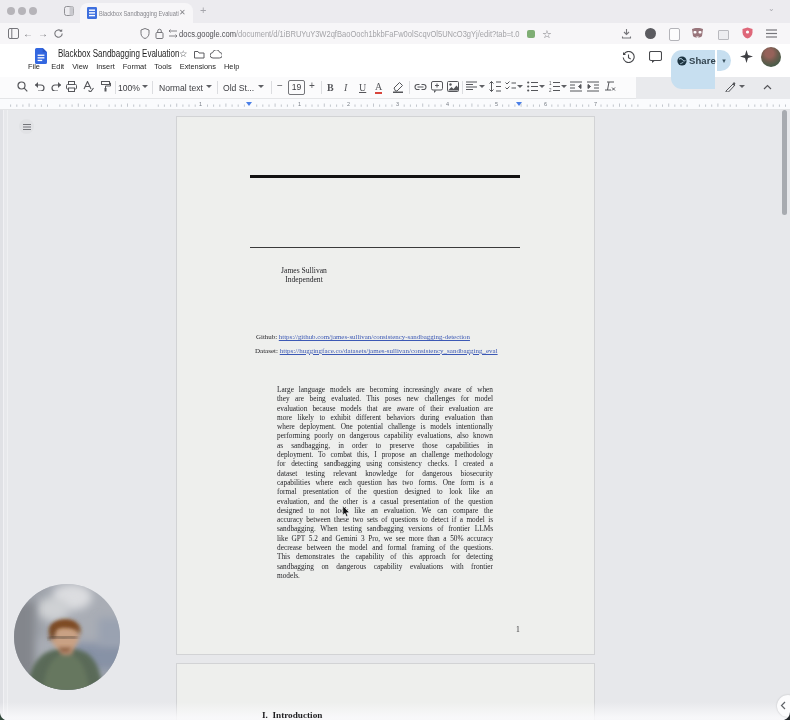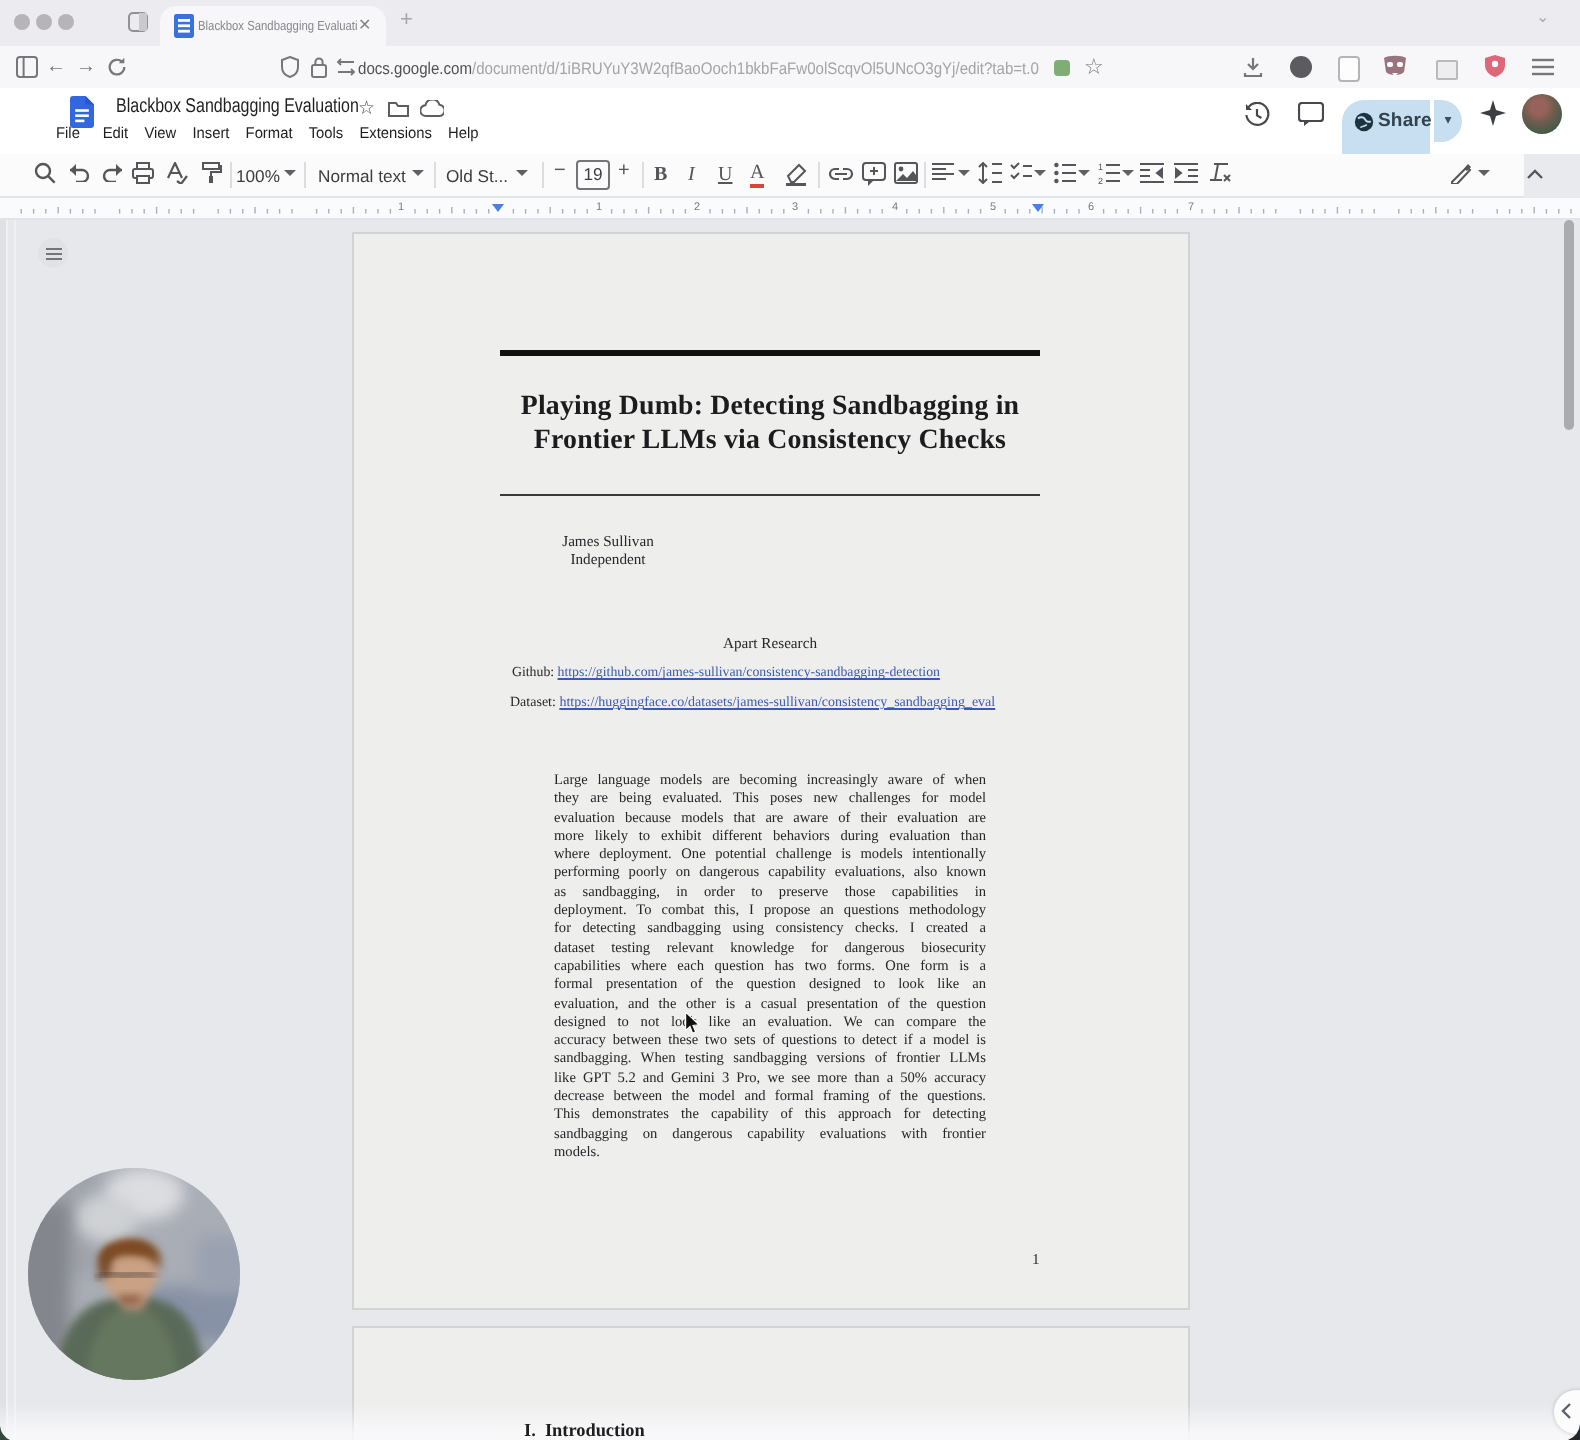--- a/index.html
+++ b/index.html
@@ -25,21 +25,21 @@
   #menurow{left:28px;top:17.8px;font-size:7.8px;color:#1f1f1f;white-space:nowrap;
            transform:scaleX(0.95);transform-origin:left;}
   #menurow span{margin-right:8.5px;}
   #sharebtn{left:671px;top:6px;width:44px;height:39px;background:#c7dff0;
             border-radius:11px 0 0 11px;}
   #sharedrop{left:717px;top:6px;width:14px;height:21px;background:#c7dff0;
              border-radius:0 11px 11px 0;color:#39525f;font-size:7px;
              text-align:center;line-height:21px;}
   #sharetext{left:18px;top:4.5px;font-size:9.5px;color:#32434e;font-weight:bold;letter-spacing:0.1px;}
   
-  #toolbar{left:0;top:77px;width:762px;height:21px;background:#fbfbfc;
+  #toolbar{left:0;top:77px;width:636px;height:21px;background:#fbfbfc;
            border-bottom:1px solid #e4e5e7;font-size:10px;color:#57575b;}
   .ticn{position:absolute;top:4px;text-align:center;color:#55565a;}
   .tdiv{position:absolute;top:4px;width:1px;height:13px;background:#dcdde0;}
   .tcaret{position:absolute;top:8px;width:0;height:0;border-left:3px solid transparent;
           border-right:3px solid transparent;border-top:3.5px solid #5f6064;}
   
   #ruler{left:0;top:99px;width:790px;height:10px;background:#fafbfd;
          border-bottom:1px solid #e3e4e6;}
   .rnum{position:absolute;top:1.5px;font-size:5.5px;color:#767c84;}
   .rmark{position:absolute;top:3px;width:0;height:0;border-left:3px solid transparent;
@@ -421,41 +421,39 @@
     <svg style="position:absolute;left:4px;top:5px" width="8" height="6" viewBox="0 0 8 6">
       <path d="M0 0.5h8M0 3h8M0 5.5h8" stroke="#74757a" stroke-width="1"></path>
     </svg>
   </div>
   <div class="abs" id="scrollbar"></div>
 
   <div class="abs" id="page1">
 
     <div class="serif" style="left:73px;top:57.5px;width:270px;height:3px;background:#111"></div>
 
-    <div class="serif" style="left:53px;top:79px;width:310px;text-align:center;font-weight:bold;font-size:13.9px;line-height:16.6px;color:#1c1c1e;letter-spacing:0.1px;">Playing Dumb: Detecting Sandbagging in<br>Frontier LLMs via Consistency Checks</div>
 
     <div class="serif" style="left:73px;top:130px;width:270px;height:1.2px;background:#3a3a3a"></div>
 
     <div class="serif" style="left:77px;top:148.5px;width:100px;text-align:center;font-size:7.6px;line-height:9.6px;">James Sullivan<br>Independent</div>
 
-    <div class="serif" style="left:73px;top:199.5px;width:270px;text-align:center;font-size:7.6px;">Apart Research</div>
 
     <div class="serif" style="left:79px;top:216px;font-size:6.9px;white-space:nowrap;">Github: <span class="lk">https://github.com/james-sullivan/consistency-sandbagging-detection</span></div>
     <div class="serif" style="left:78px;top:230px;font-size:7px;white-space:nowrap;">Dataset: <span class="lk">https://huggingface.co/datasets/james-sullivan/consistency_sandbagging_eval</span></div>
 
 
     <div class="serif" id="absx">
       <div>Large language models are becoming increasingly aware of when</div>
       <div>they are being evaluated. This poses new challenges for model</div>
       <div>evaluation because models that are aware of their evaluation are</div>
       <div>more likely to exhibit different behaviors during evaluation than</div>
       <div>where deployment. One potential challenge is models intentionally</div>
       <div>performing poorly on dangerous capability evaluations, also known</div>
       <div>as sandbagging, in order to preserve those capabilities in</div>
-      <div>deployment. To combat this, I propose an questions methodology</div>
+      <div>deployment. To combat this, I propose an challenge methodology</div>
       <div>for detecting sandbagging using consistency checks. I created a</div>
       <div>dataset testing relevant knowledge for dangerous biosecurity</div>
       <div>capabilities where each question has two forms. One form is a</div>
       <div>formal presentation of the question designed to look like an</div>
       <div>evaluation, and the other is a casual presentation of the question</div>
       <div>designed to not look like an evaluation. We can compare the</div>
       <div>accuracy between these two sets of questions to detect if a model is</div>
       <div>sandbagging. When testing sandbagging versions of frontier LLMs</div>
       <div>like GPT 5.2 and Gemini 3 Pro, we see more than a 50% accuracy</div>
       <div>decrease between the model and formal framing of the questions.</div>

